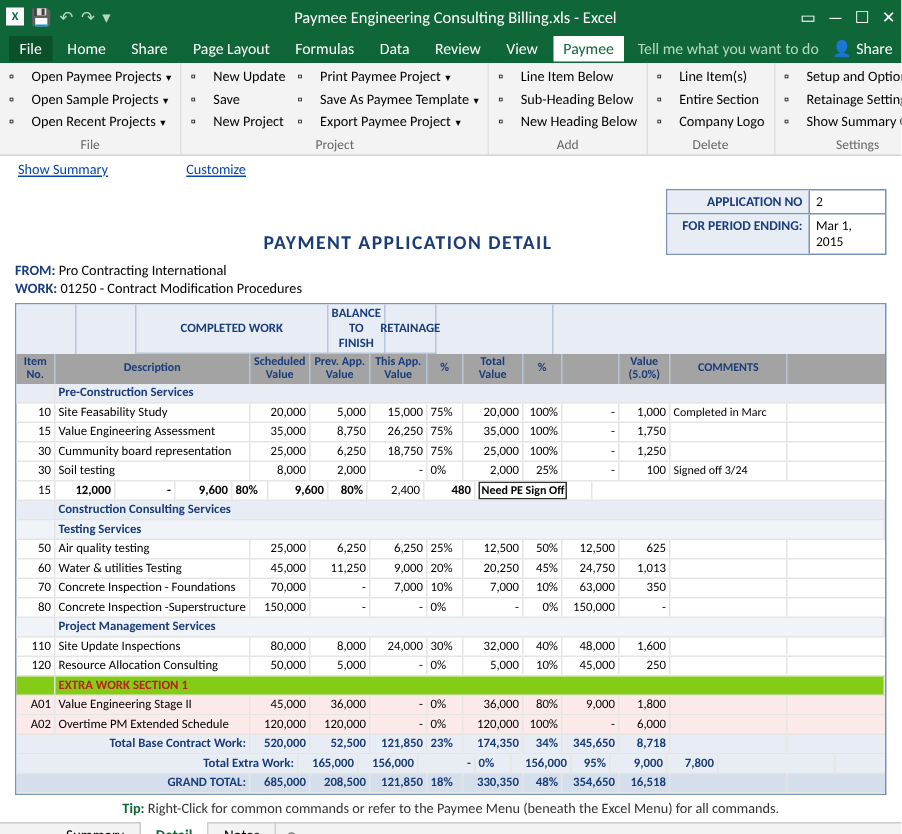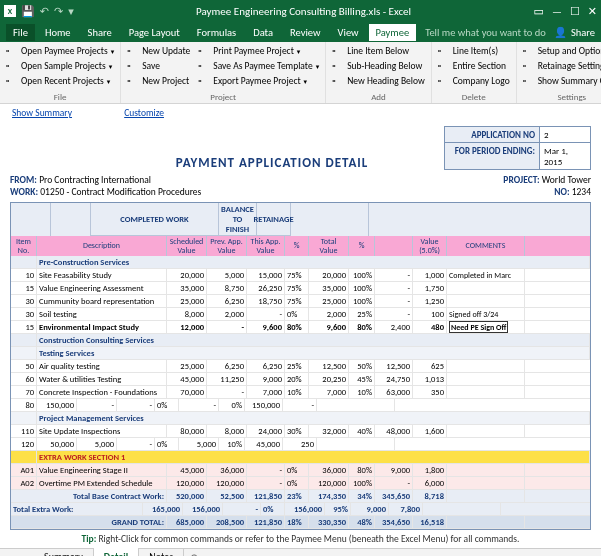--- a/index.html
+++ b/index.html
@@ -33,27 +33,27 @@
 .appbox-lbl{background:#e8edf5;padding:2px 4px;color:#1a3d7a;font-weight:bold;border-right:1px solid #7a93b5;width:95px;text-align:right}
 .appbox-val{padding:2px 4px;width:50px}
 .appbox-row+.appbox-row{border-top:1px solid #7a93b5}
 .meta{display:flex;justify-content:space-between;font-size:9.5px;margin:2px 0 4px}
 .meta-left .lbl{color:#1a3d7a;font-weight:bold}
 .meta-right{text-align:right}
 .meta-right .lbl{color:#1a3d7a;font-weight:bold}
 .grid{border:1px solid #7a93b5;font-size:8.5px;width:100%}
 .ghead{display:flex;background:#e8edf5;color:#1a3d7a;font-weight:bold}
 .ghead .c{border-right:1px solid #b8c5d9;border-bottom:1px solid #b8c5d9;padding:1px 2px;display:flex;align-items:center;justify-content:center;text-align:center}
-.ghead2{display:flex;background:#f9a8d4;color:#1a3d7a;font-weight:normal;font-size:8px}
+.ghead2{display:flex;background:#a3a3a3;color:#1a3d7a;font-weight:bold;font-size:8px}
 .ghead2 .c{border-right:1px solid #b8c5d9;padding:1px 2px;display:flex;align-items:center;justify-content:center;text-align:center;line-height:1.1}
 .grow{display:flex;border-bottom:1px solid #e5e5e5}
 .grow .c{border-right:1px solid #e5e5e5;padding:1px 2px;overflow:hidden;white-space:nowrap}
 .grow.sec{background:#e8edf5;color:#1a3d7a;font-weight:bold}
 .grow.sub{background:#f0f3f8;color:#1a3d7a;font-weight:bold}
-.grow.extra-h{background:#fde047;color:#bb2020;font-weight:bold}
+.grow.extra-h{background:#84cc16;color:#bb2020;font-weight:bold}
 .grow.extra{background:#fce9e9}
 .grow.tot{background:#e8edf5;color:#1a3d7a;font-weight:bold}
 .grow.gtot{background:#d5dfec;color:#1a3d7a;font-weight:bold}
 .c-item{width:26px;text-align:right}
 .c-desc{width:130px}
 .c-sched{width:40px;text-align:right}
 .c-prev{width:40px;text-align:right}
 .c-thisv{width:38px;text-align:right}
 .c-thisp{width:24px;text-align:left}
 .c-totv{width:40px;text-align:right}
@@ -236,24 +236,20 @@
           <div class="appbox-lbl">FOR PERIOD ENDING:</div>
           <div class="appbox-val">Mar 1, 2015</div>
         </div>
     </div>
   </div>
   <div class="meta">
     <div class="meta-left">
       <div><span class="lbl">FROM:</span> <span>Pro Contracting International</span></div>
       <div><span class="lbl">WORK:</span> <span>01250 - Contract Modification Procedures</span></div>
     </div>
-    <div class="meta-right">
-      <div><span class="lbl">PROJECT:</span> <span>World Tower</span></div>
-      <div><span class="lbl">NO:</span> <span>1234</span></div>
-    </div>
   </div>
 
   <div class="grid">
     <div class="ghead">
       <div class="c" style="width:40px;border-bottom:none"></div>
       <div class="c" style="width:40px;border-bottom:none"></div>
       <div class="c" style="width:128px">COMPLETED WORK</div>
       <div class="c" style="width:38px" rowspan="2">BALANCE TO FINISH</div>
       <div class="c" style="width:34px">RETAINAGE</div>
       <div class="c" style="width:78px;border-bottom:none"></div>
@@ -323,21 +319,20 @@
           <div class="c c-thisv" style="">-</div>
           <div class="c c-thisp" style="">0%</div>
           <div class="c c-totv" style="">2,000</div>
           <div class="c c-totp" style="">25%</div>
           <div class="c c-bal" style="">-</div>
           <div class="c c-ret" style="">100</div>
           <div class="c c-com" style="">Signed off 3/24</div>
         </div>
         <div class="grow">
           <div class="c c-item">15</div>
-          <div class="c c-desc" style="font-weight:bold">Environmental Impact Study</div>
           <div class="c c-sched" style="font-weight:bold">12,000</div>
           <div class="c c-prev" style="font-weight:bold">-</div>
           <div class="c c-thisv" style="font-weight:bold">9,600</div>
           <div class="c c-thisp" style="font-weight:bold">80%</div>
           <div class="c c-totv" style="font-weight:bold">9,600</div>
           <div class="c c-totp" style="font-weight:bold">80%</div>
           <div class="c c-bal" style="font-weight:normal">2,400</div>
           <div class="c c-ret" style="font-weight:bold">480</div>
           <div class="c c-com" style="font-weight:bold"><span class="comment-box">Need PE Sign Off</span></div>
         </div>
@@ -383,20 +378,21 @@
           <div class="c c-thisv" style="">7,000</div>
           <div class="c c-thisp" style="">10%</div>
           <div class="c c-totv" style="">7,000</div>
           <div class="c c-totp" style="">10%</div>
           <div class="c c-bal" style="">63,000</div>
           <div class="c c-ret" style="">350</div>
           <div class="c c-com" style=""></div>
         </div>
         <div class="grow">
           <div class="c c-item">80</div>
+          <div class="c c-desc" style="">Concrete Inspection -Superstructure</div>
           <div class="c c-sched" style="">150,000</div>
           <div class="c c-prev" style="">-</div>
           <div class="c c-thisv" style="">-</div>
           <div class="c c-thisp" style="">0%</div>
           <div class="c c-totv" style="">-</div>
           <div class="c c-totp" style="">0%</div>
           <div class="c c-bal" style="">150,000</div>
           <div class="c c-ret" style="">-</div>
           <div class="c c-com" style=""></div>
         </div>
@@ -412,20 +408,21 @@
           <div class="c c-thisv" style="">24,000</div>
           <div class="c c-thisp" style="">30%</div>
           <div class="c c-totv" style="">32,000</div>
           <div class="c c-totp" style="">40%</div>
           <div class="c c-bal" style="">48,000</div>
           <div class="c c-ret" style="">1,600</div>
           <div class="c c-com" style=""></div>
         </div>
         <div class="grow">
           <div class="c c-item">120</div>
+          <div class="c c-desc" style="">Resource Allocation Consulting</div>
           <div class="c c-sched" style="">50,000</div>
           <div class="c c-prev" style="">5,000</div>
           <div class="c c-thisv" style="">-</div>
           <div class="c c-thisp" style="">0%</div>
           <div class="c c-totv" style="">5,000</div>
           <div class="c c-totp" style="">10%</div>
           <div class="c c-bal" style="">45,000</div>
           <div class="c c-ret" style="">250</div>
           <div class="c c-com" style=""></div>
         </div>
@@ -467,21 +464,21 @@
           <div class="c c-prev">52,500</div>
           <div class="c c-thisv">121,850</div>
           <div class="c c-thisp">23%</div>
           <div class="c c-totv">174,350</div>
           <div class="c c-totp">34%</div>
           <div class="c c-bal">345,650</div>
           <div class="c c-ret">8,718</div>
           <div class="c c-com"></div>
         </div>
         <div class="grow tot">
-          <div class="c" style="width:132px;text-align:left">Total Extra Work:</div>
+          <div class="c" style="width:188px;text-align:right">Total Extra Work:</div>
           <div class="c c-sched">165,000</div>
           <div class="c c-prev">156,000</div>
           <div class="c c-thisv">-</div>
           <div class="c c-thisp">0%</div>
           <div class="c c-totv">156,000</div>
           <div class="c c-totp">95%</div>
           <div class="c c-bal">9,000</div>
           <div class="c c-ret">7,800</div>
           <div class="c c-com"></div>
         </div>

